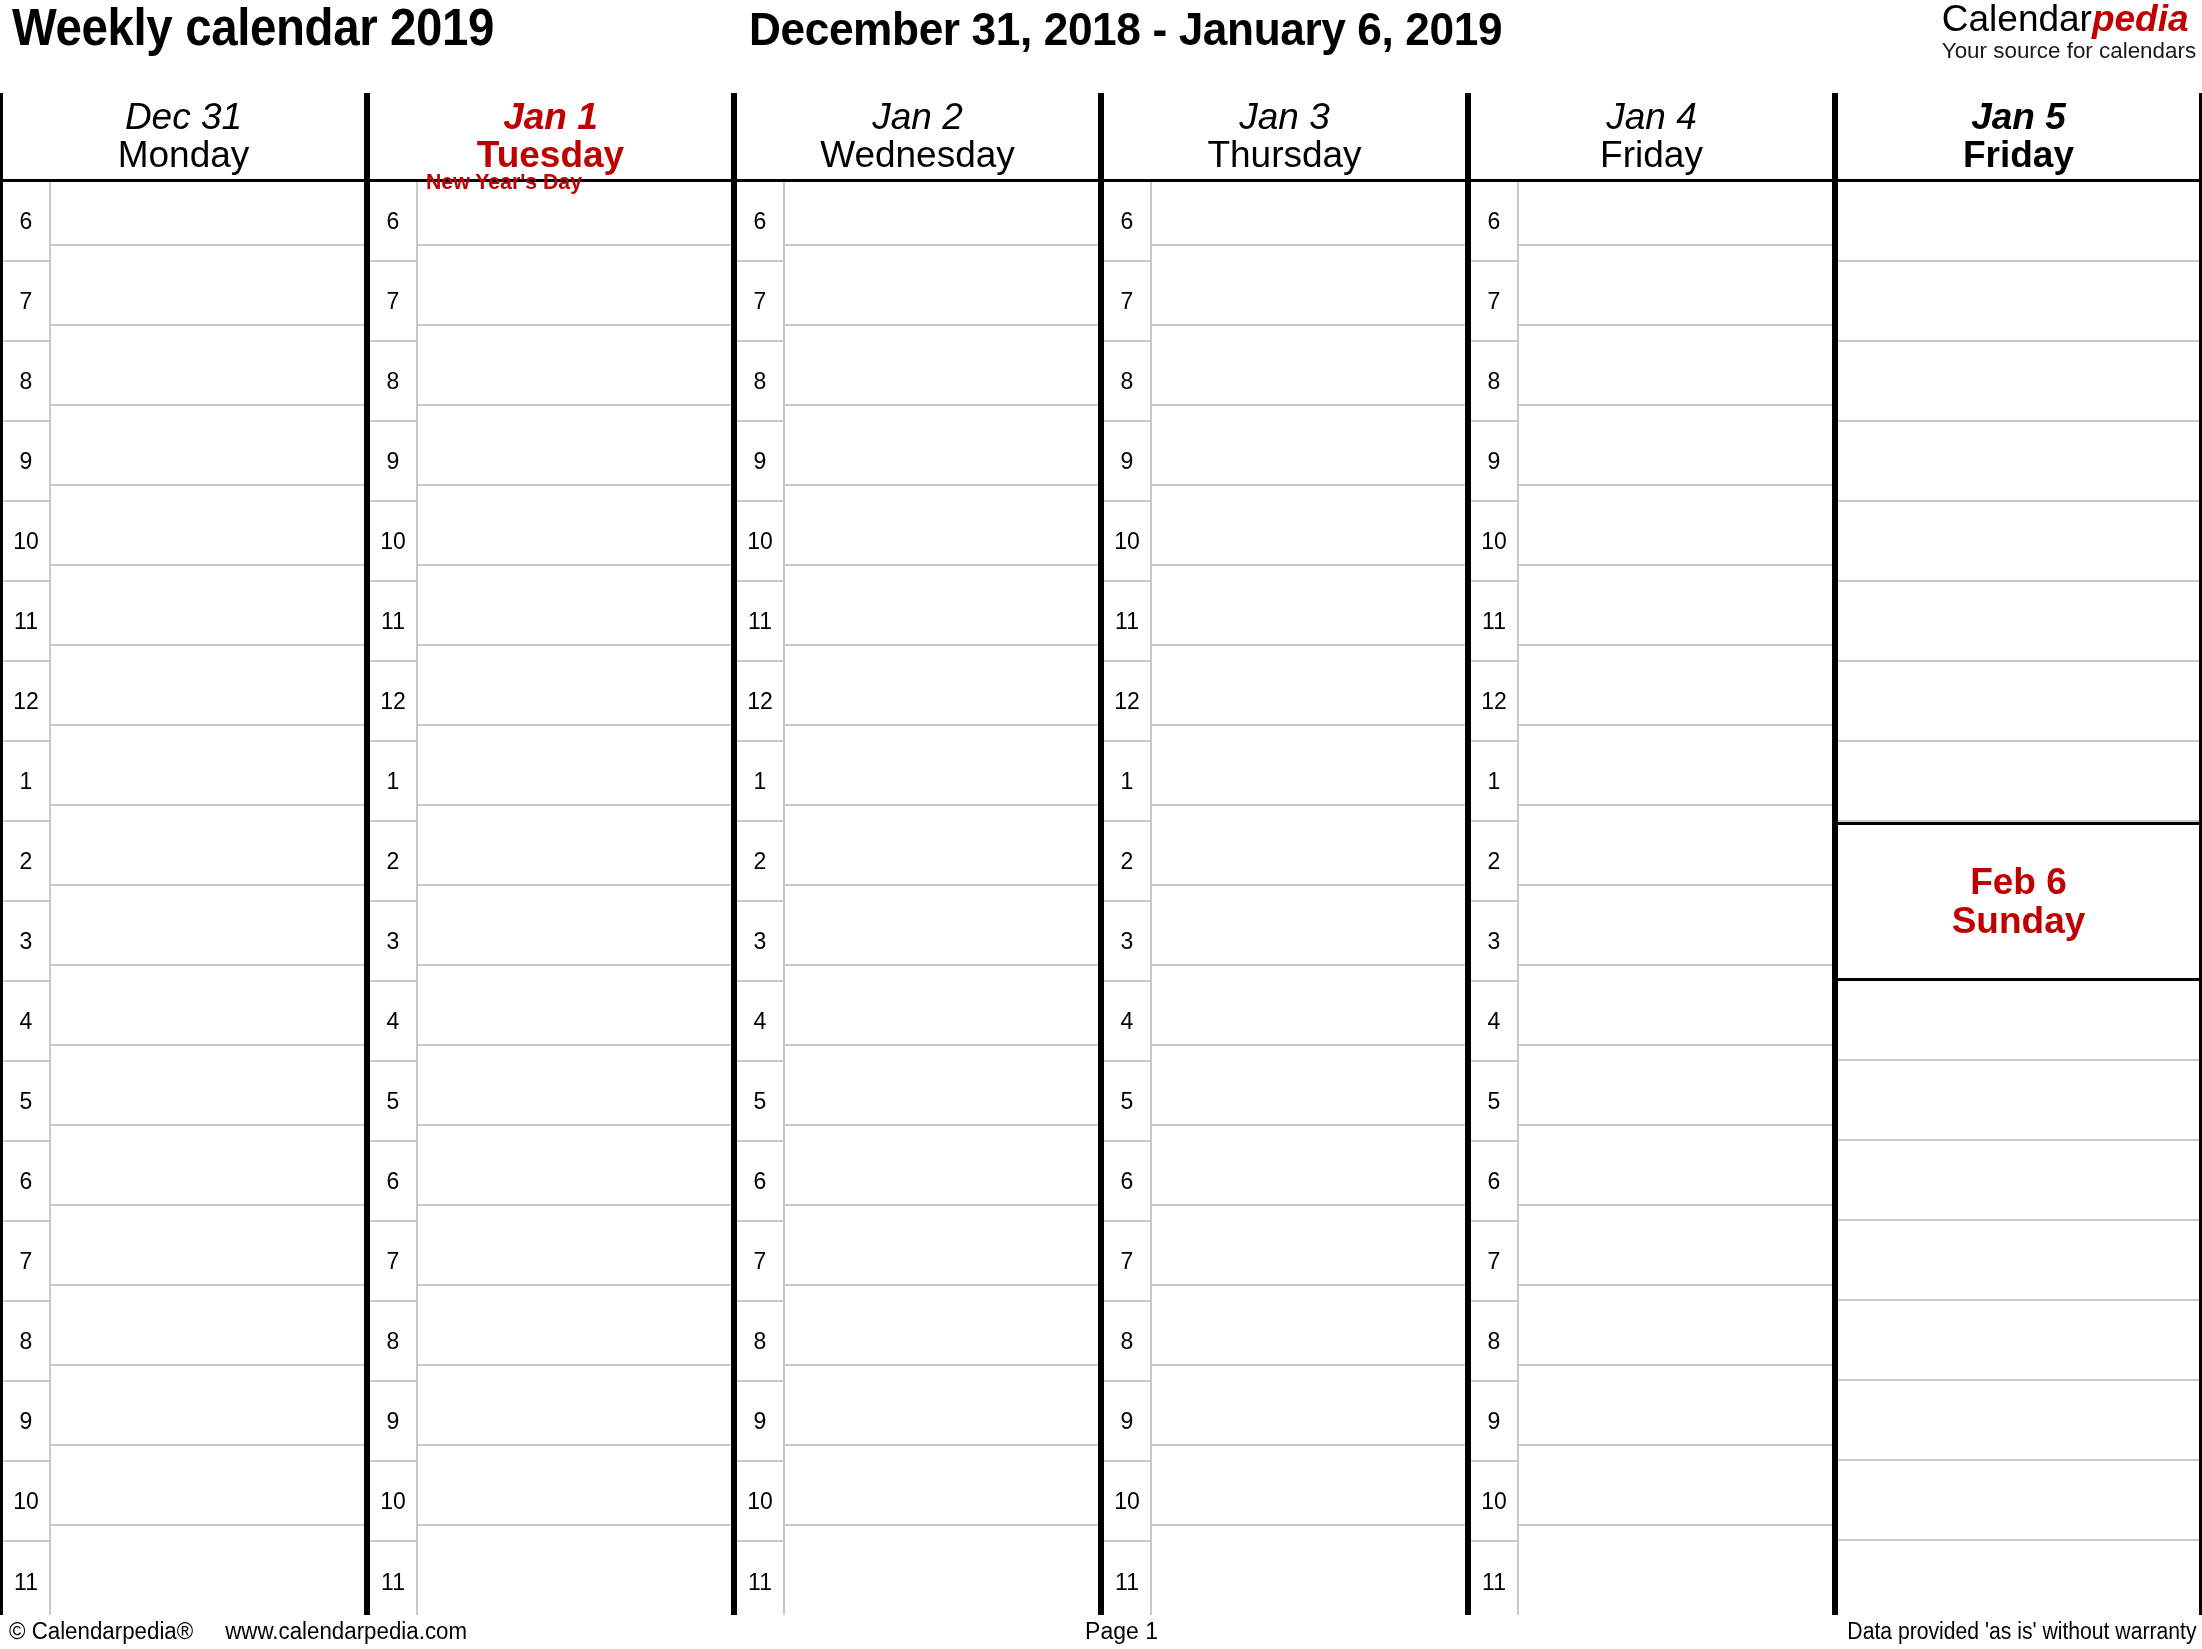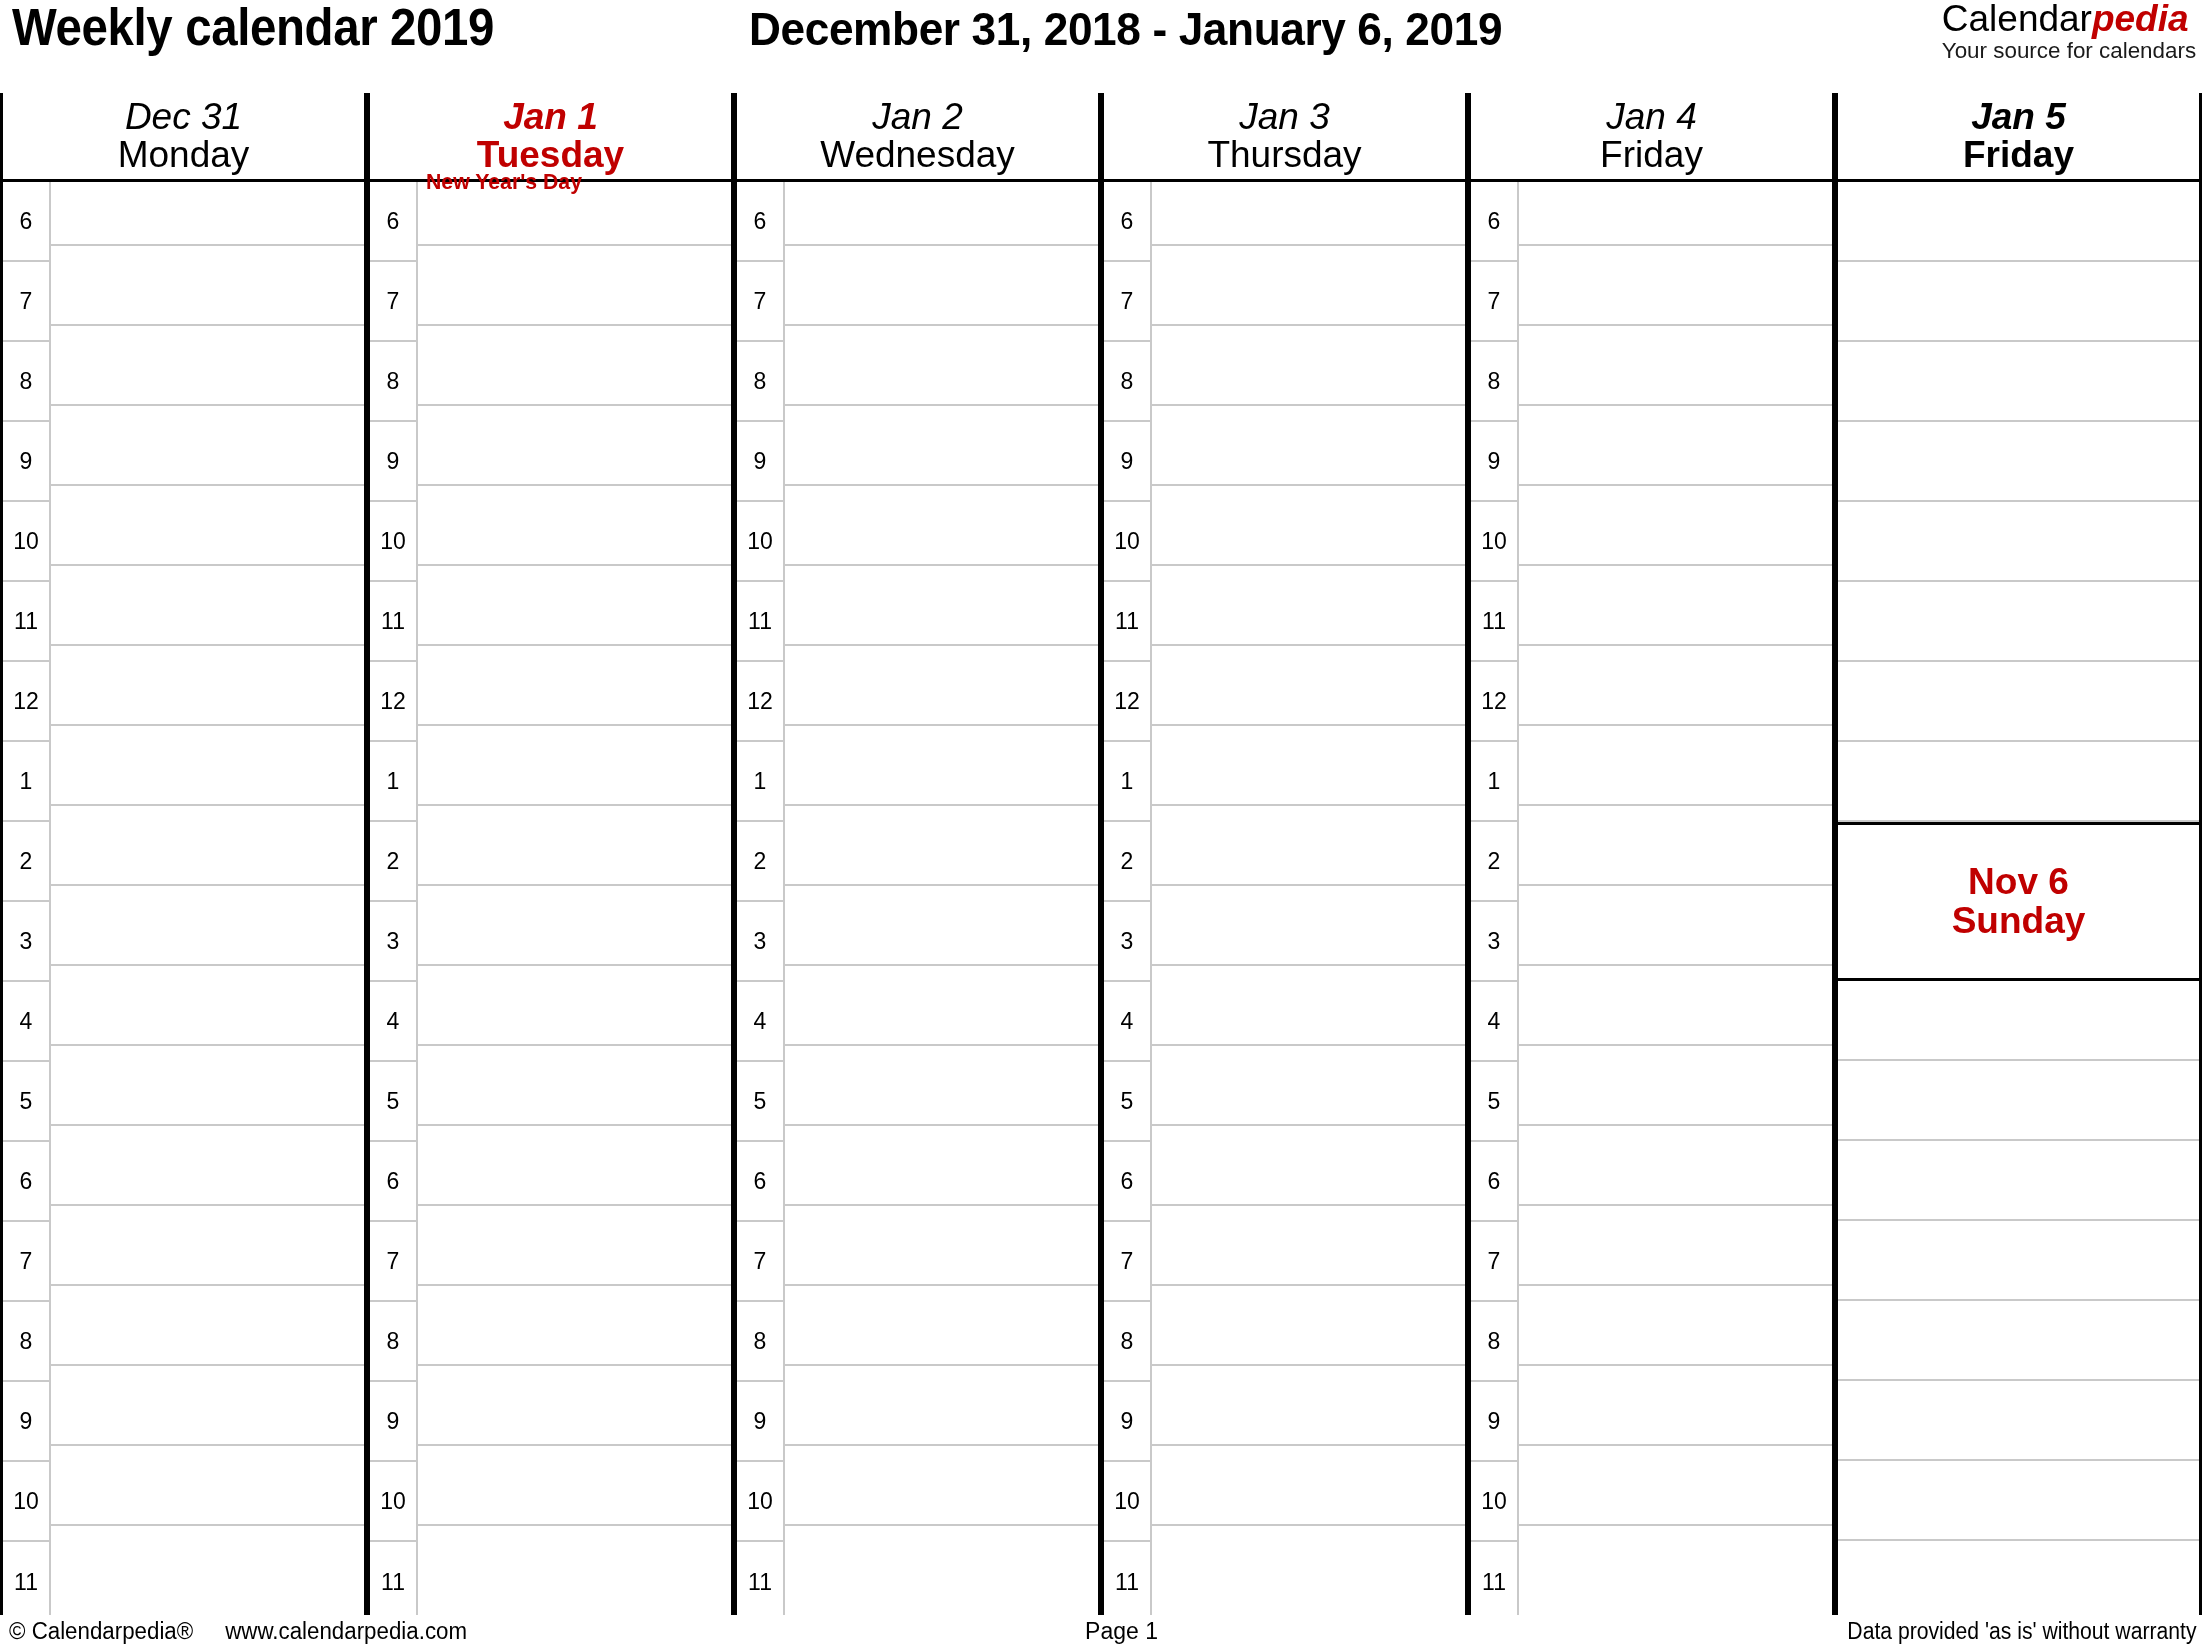--- a/index.html
+++ b/index.html
@@ -513,21 +513,21 @@
         <div class="we-body">
           <div class="we-slot" style="height: 80px;"></div>
           <div class="we-slot" style="height: 80px;"></div>
           <div class="we-slot" style="height: 80px;"></div>
           <div class="we-slot" style="height: 80px;"></div>
           <div class="we-slot" style="height: 80px;"></div>
           <div class="we-slot" style="height: 80px;"></div>
           <div class="we-slot" style="height: 80px;"></div>
           <div class="we-slot" style="height: 80px;"></div>
           <div class="sunhead" style="position: relative; height: 159px;">
-            <div class="dh-date">Nov 6</div>
+            <div class="dh-date">Feb 6</div>
             <div class="dh-name">Sunday</div>
           </div>
           <div class="we-slot" style="height: 80px;"></div>
           <div class="we-slot" style="height: 80px;"></div>
           <div class="we-slot" style="height: 80px;"></div>
           <div class="we-slot" style="height: 80px;"></div>
           <div class="we-slot" style="height: 80px;"></div>
           <div class="we-slot" style="height: 80px;"></div>
           <div class="we-slot" style="height: 80px;"></div>
           <div class="we-slot" style="height: 80px;"></div>

